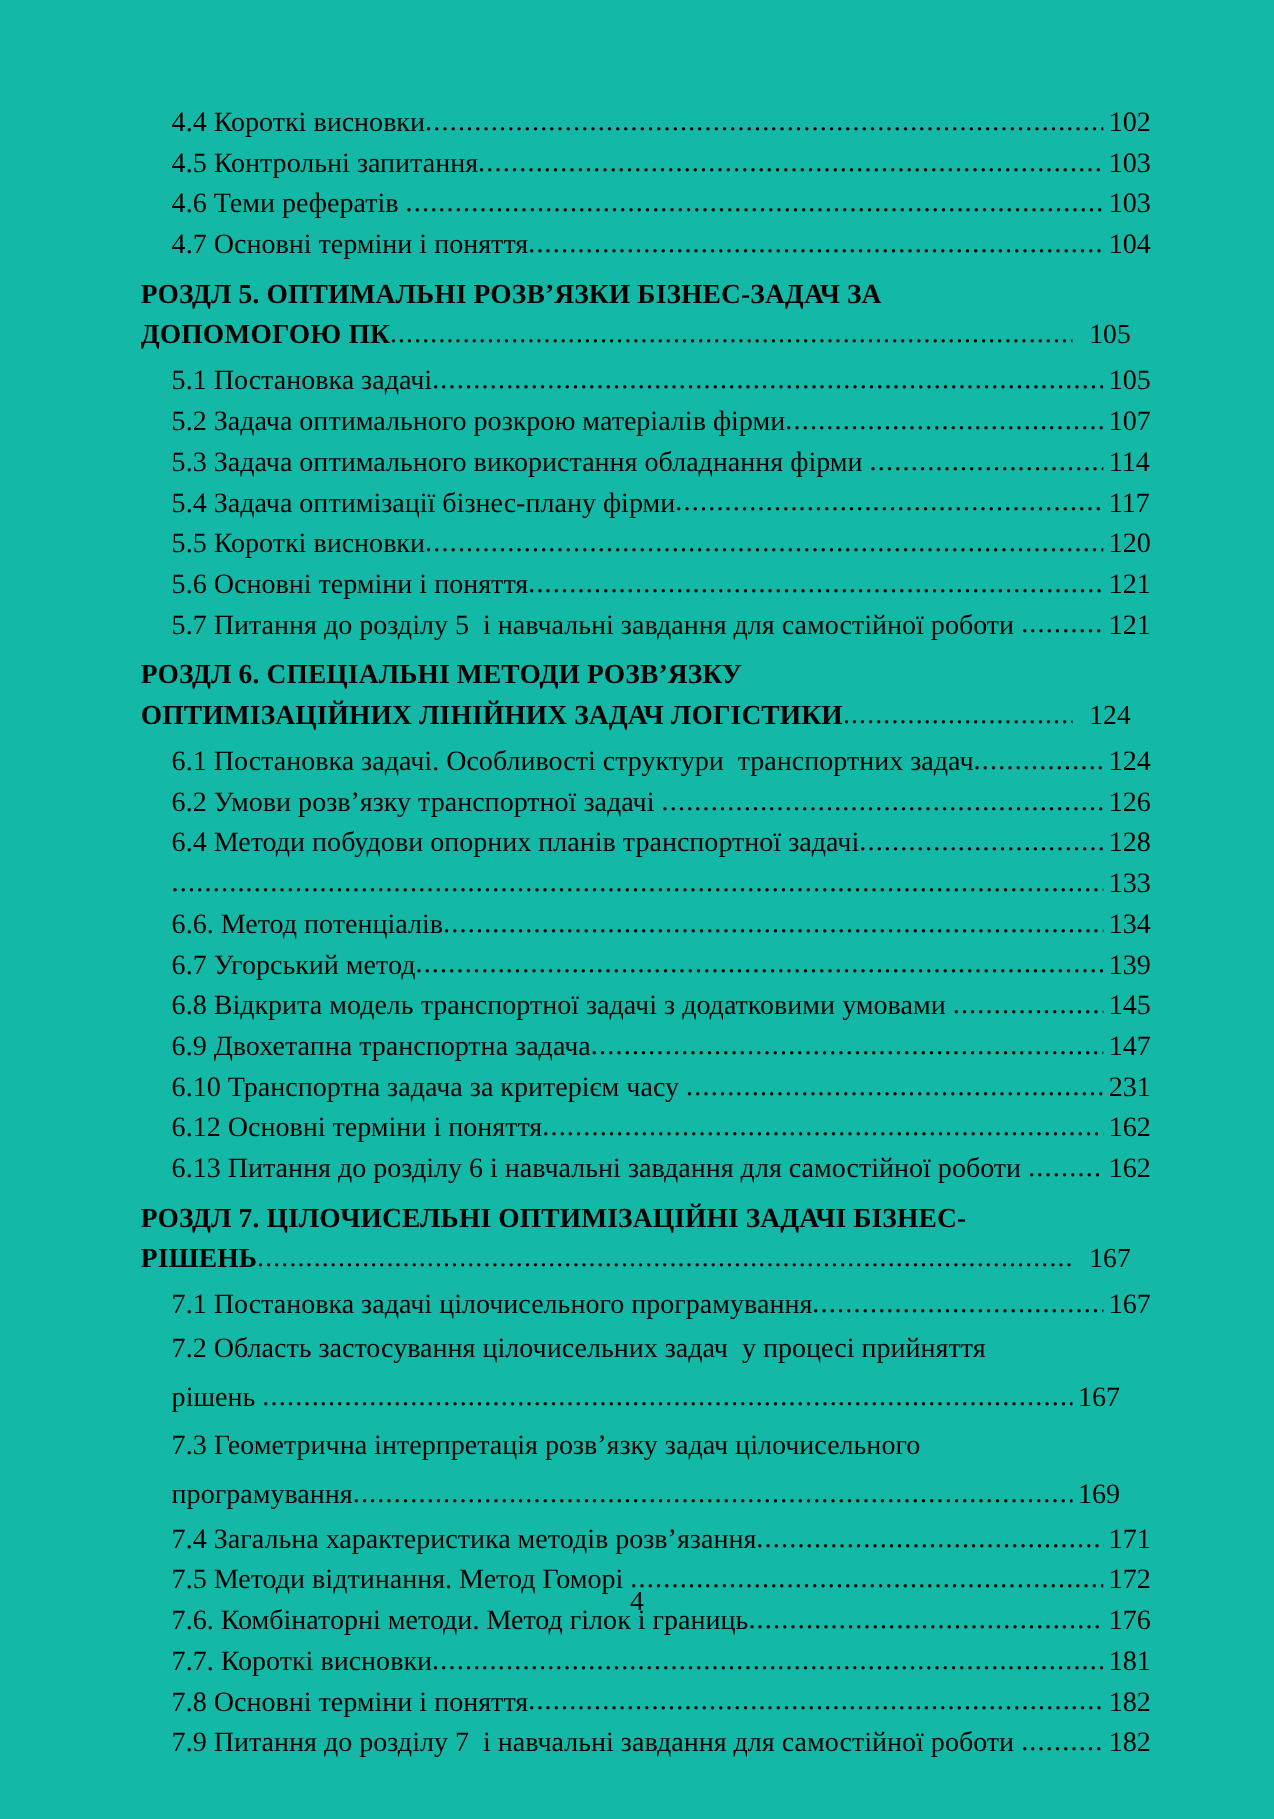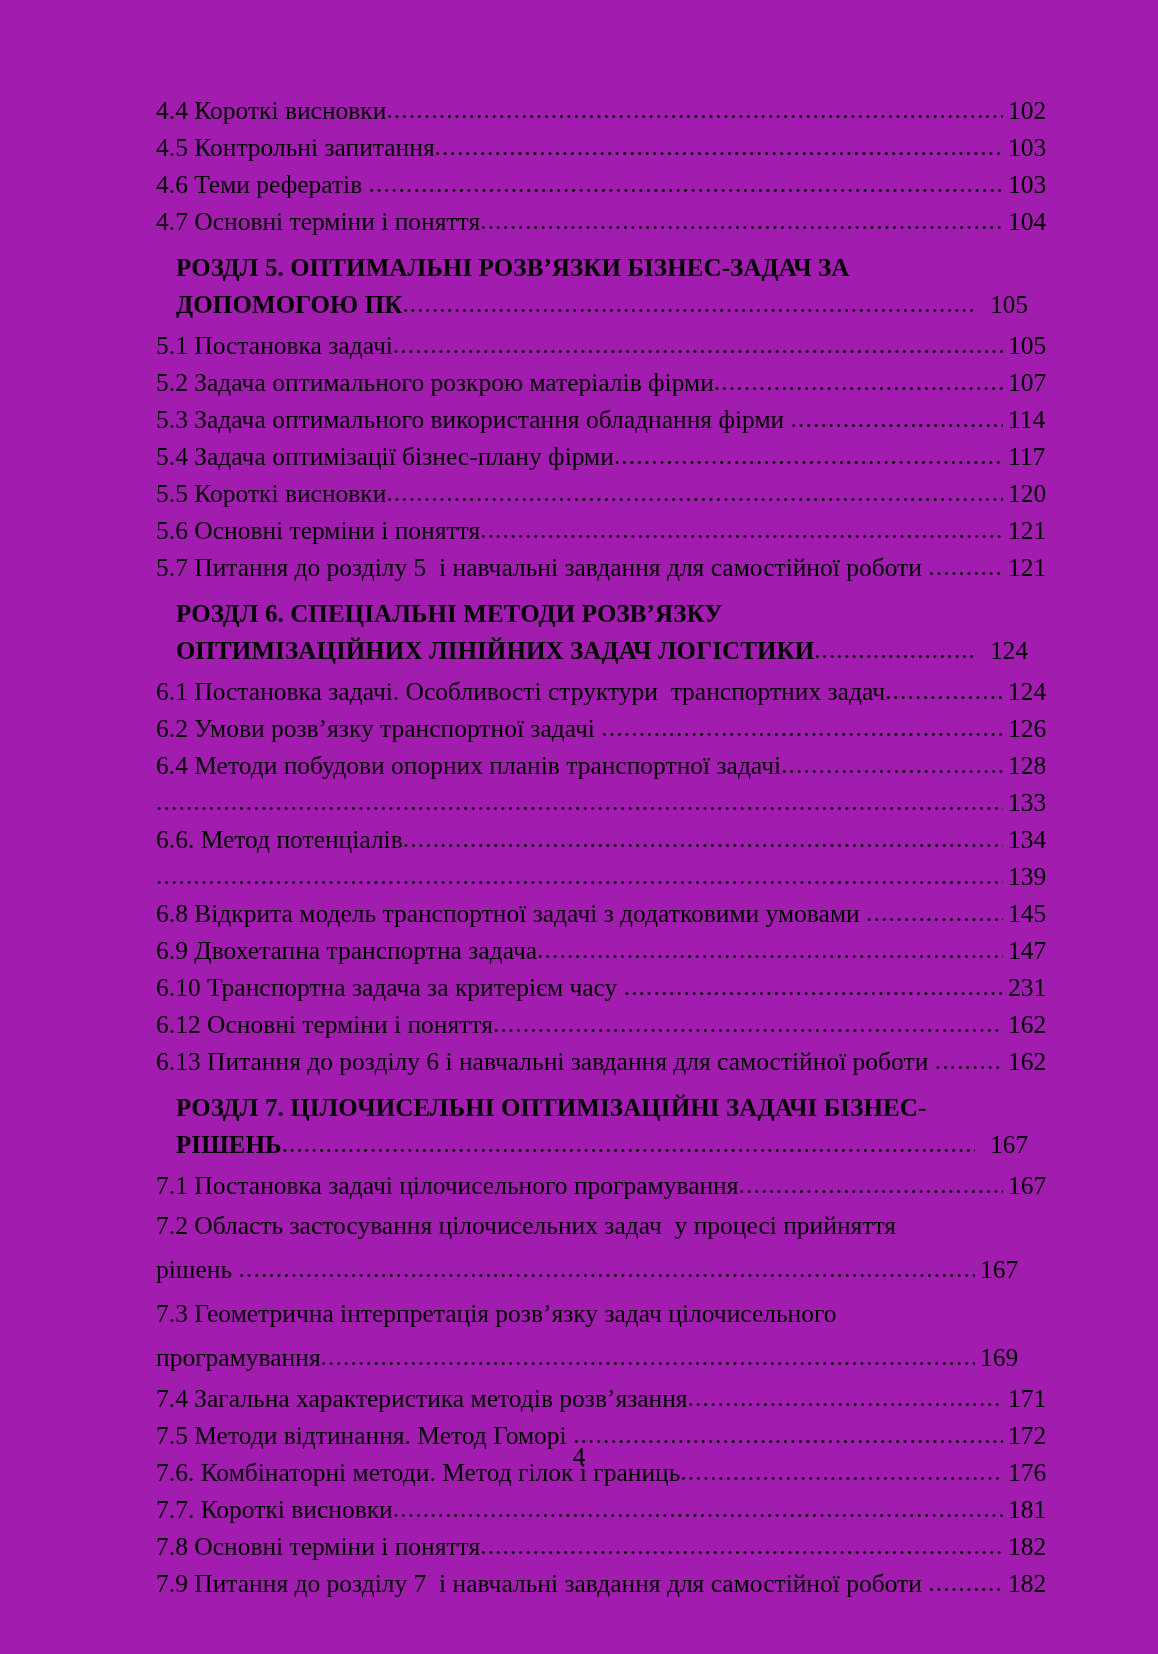--- a/index.html
+++ b/index.html
@@ -10,21 +10,21 @@
   }
   body {
     font-family: "Liberation Serif", "DejaVu Serif", serif;
     color: #000000;
   }
   .page {
     position: relative;
     width: 1158px;
     height: 1654px;
     margin: 0 auto;
-    background: #a21caf;
+    background: #14b8a6;
     box-sizing: border-box;
     overflow: hidden;
   }
   .toc {
     position: absolute;
     left: 128px;
     top: 92px;
     width: 900px;
   }
 
@@ -66,21 +66,20 @@
   .entry .pageno { min-width: 48px; }
 
   
   .chapter {
     font-weight: bold;
     font-size: 25px;
     line-height: 37px;
     margin-top: 9px;
     margin-bottom: 4px;
     letter-spacing: 0.1px;
-    margin-left: 48px;
   }
   .chapter .chapter-title {
     display: block;
   }
   .chapter .chapter-lastline {
     display: flex;
     align-items: flex-end;
     width: 100%;
   }
   .chapter .chapter-lastline .label { white-space: pre; flex: 0 0 auto; }
@@ -211,20 +210,21 @@
       <div class="entry row">
         <span class="leader"></span>
         <span class="pageno">133</span>
       </div>
       <div class="entry row">
         <span class="label">6.6. Метод потенціалів</span>
         <span class="leader"></span>
         <span class="pageno">134</span>
       </div>
       <div class="entry row">
+        <span class="label">6.7 Угорський метод</span>
         <span class="leader"></span>
         <span class="pageno">139</span>
       </div>
       <div class="entry row">
         <span class="label">6.8 Відкрита модель транспортної задачі з додатковими умовами </span>
         <span class="leader"></span>
         <span class="pageno">145</span>
       </div>
       <div class="entry row">
         <span class="label">6.9 Двохетапна транспортна задача</span>

